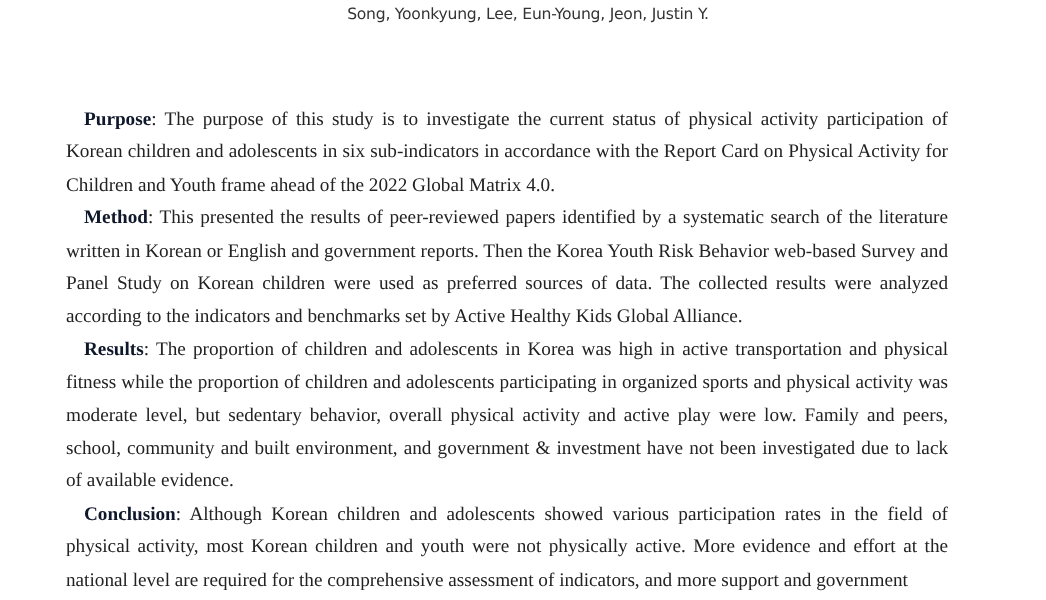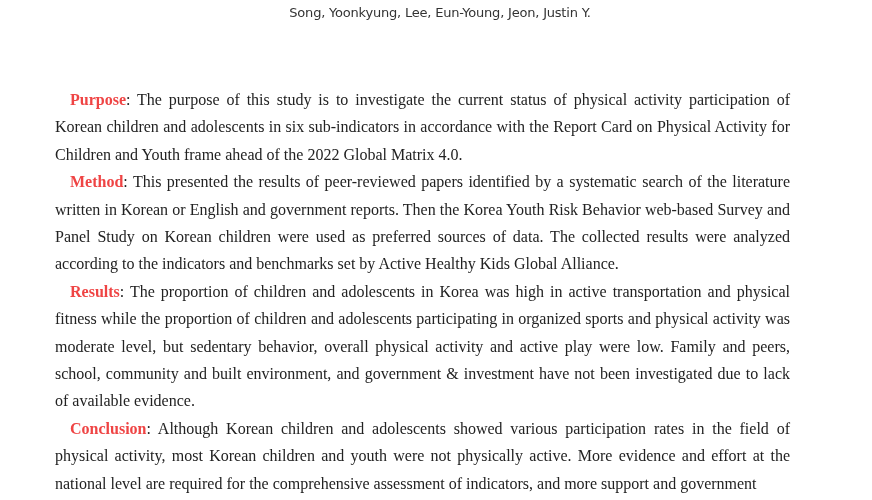--- a/index.html
+++ b/index.html
@@ -36,21 +36,21 @@
     line-height: 27.4px;
     color: #222222;
     text-align: justify;
   }
   .abstract p {
     margin: 0;
     text-indent: 15px;
   }
   .abstract .label {
     font-weight: bold;
-    color: #ef4444;
+    color: #0f172a;
     margin-top: 15px;
   }
 </style>
 </head>
 <body>
 
 <div class="authors">
   <span>Song, Yoonkyung, Lee, Eun-Young, Jeon, Justin Y.</span>
 </div>
 

